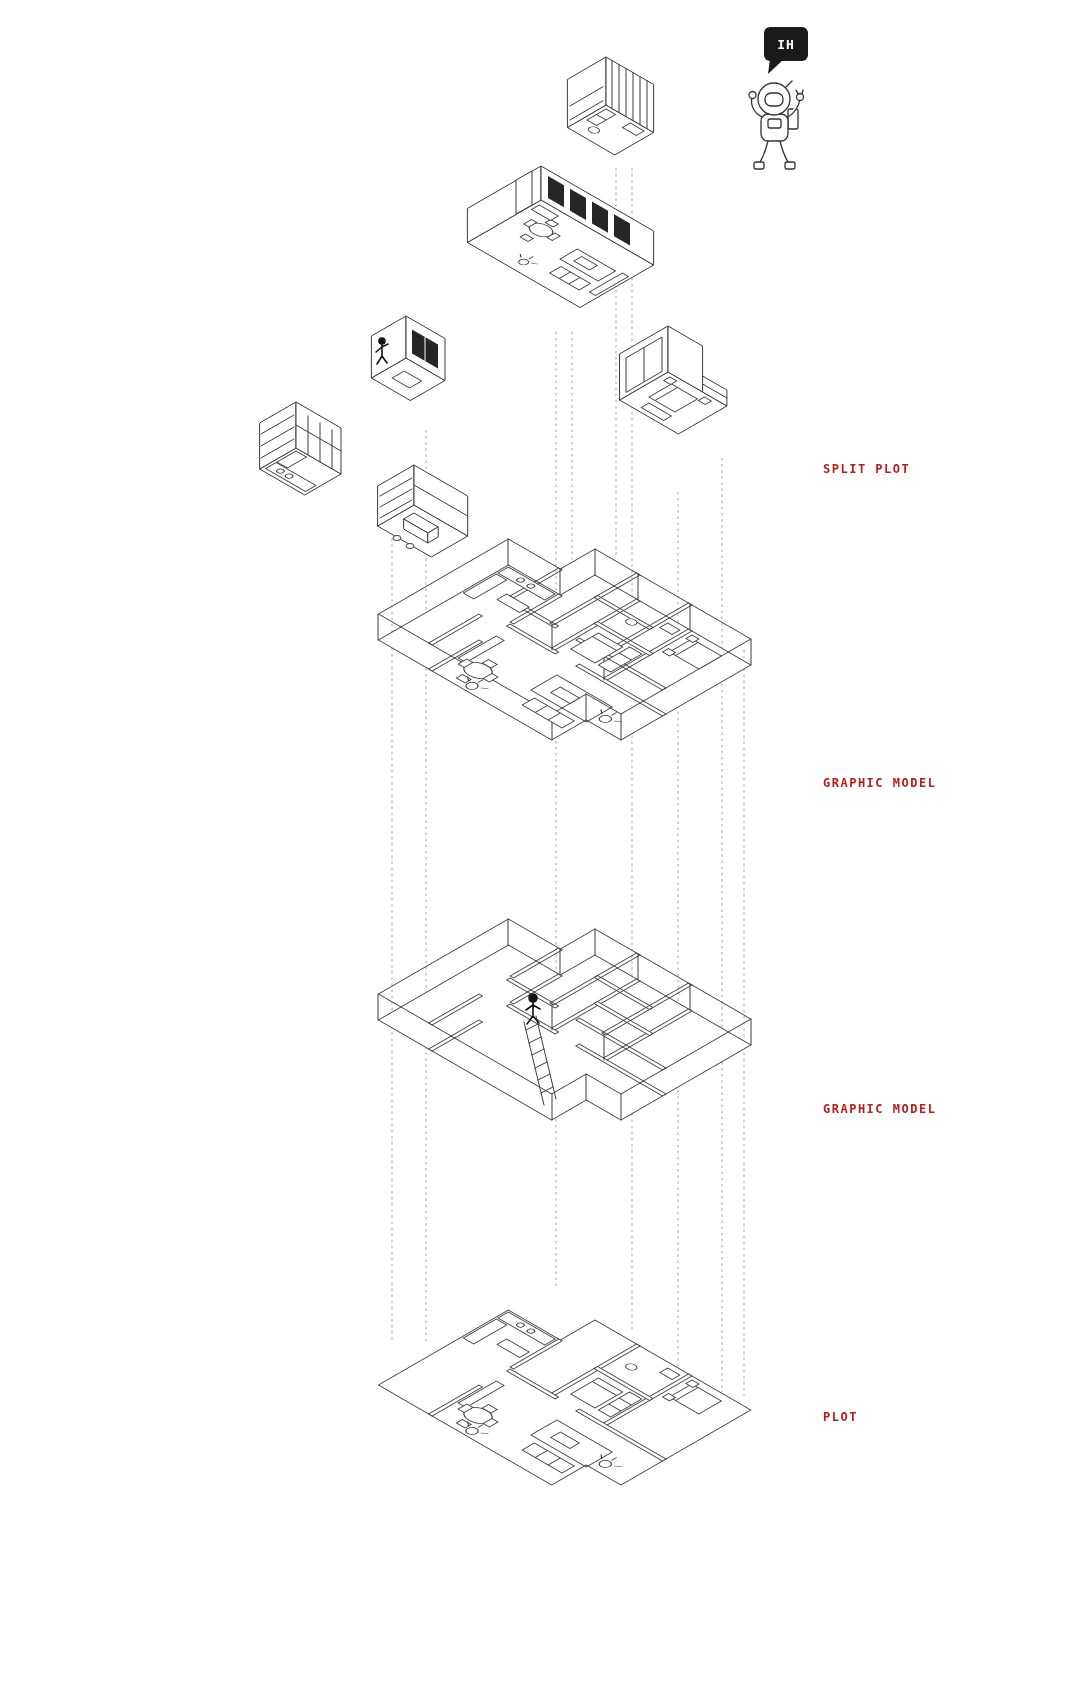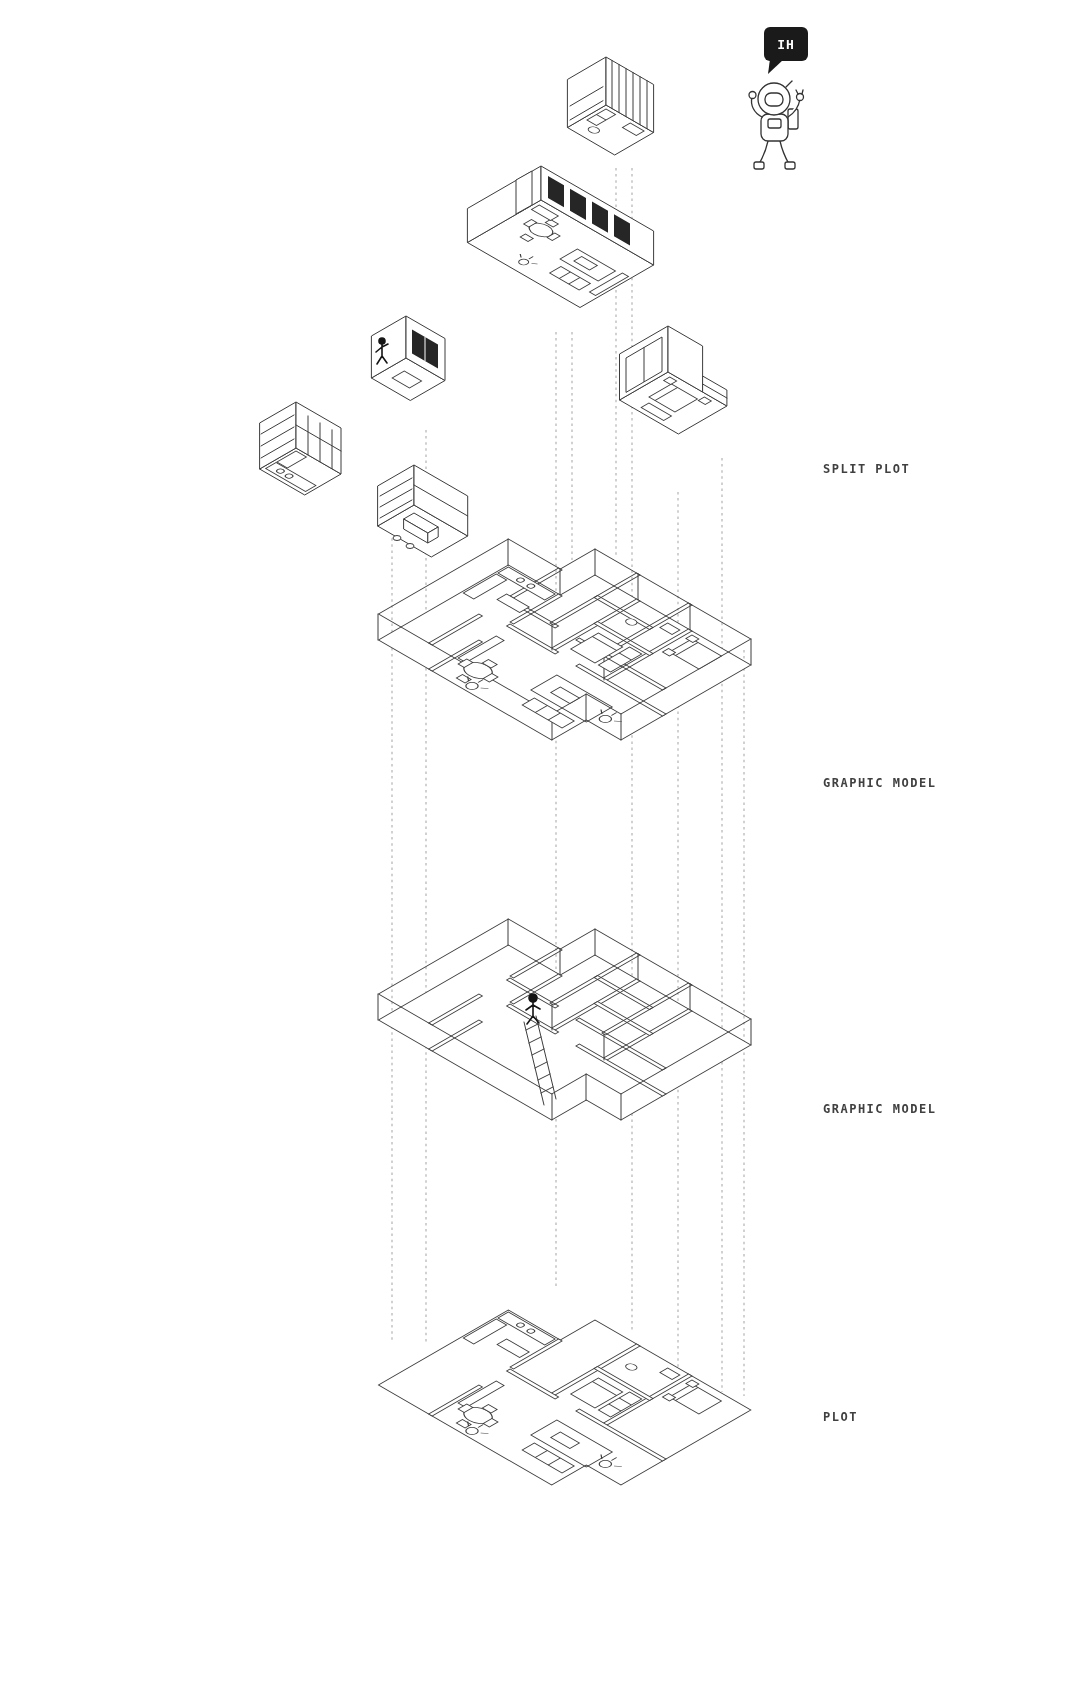--- a/index.html
+++ b/index.html
@@ -7,21 +7,21 @@
   body { font-family:"DejaVu Sans Mono", monospace; }
   .canvas { position:relative; width:888px; height:1695px; background:#ffffff; margin:0 auto; overflow:hidden; }
   svg.scene { position:absolute; left:0; top:0; }
   .ln { fill:none; stroke:#3d3d3d; stroke-width:1; stroke-linecap:round; stroke-linejoin:round; }
   .dot { fill:none; stroke:#b3b3b3; stroke-width:1.2; stroke-dasharray:2.5 3.6; }
   .dark { fill:#262626; stroke:none; }
   .mull { stroke:#ffffff; stroke-width:1; fill:none; }
   .fig { fill:#151515; stroke:#151515; stroke-width:1.6; stroke-linecap:round; }
   .fig .bone { fill:none; }
   .label { position:absolute; font-family:"DejaVu Sans Mono", monospace; font-weight:700;
-           font-size:12px; letter-spacing:1.5px; color:#404040; white-space:nowrap; }
+           font-size:12px; letter-spacing:1.5px; color:#b91c1c; white-space:nowrap; }
   .bubble-text { font-family:"DejaVu Sans Mono", monospace; font-weight:700; font-size:13px;
                  letter-spacing:1px; fill:#ffffff; text-anchor:middle; }
 </style>
 </head>
 <body>
 
 <div class="canvas">
 
 <svg class="scene" width="1080" height="1695" viewBox="0 0 1080 1695">
 

